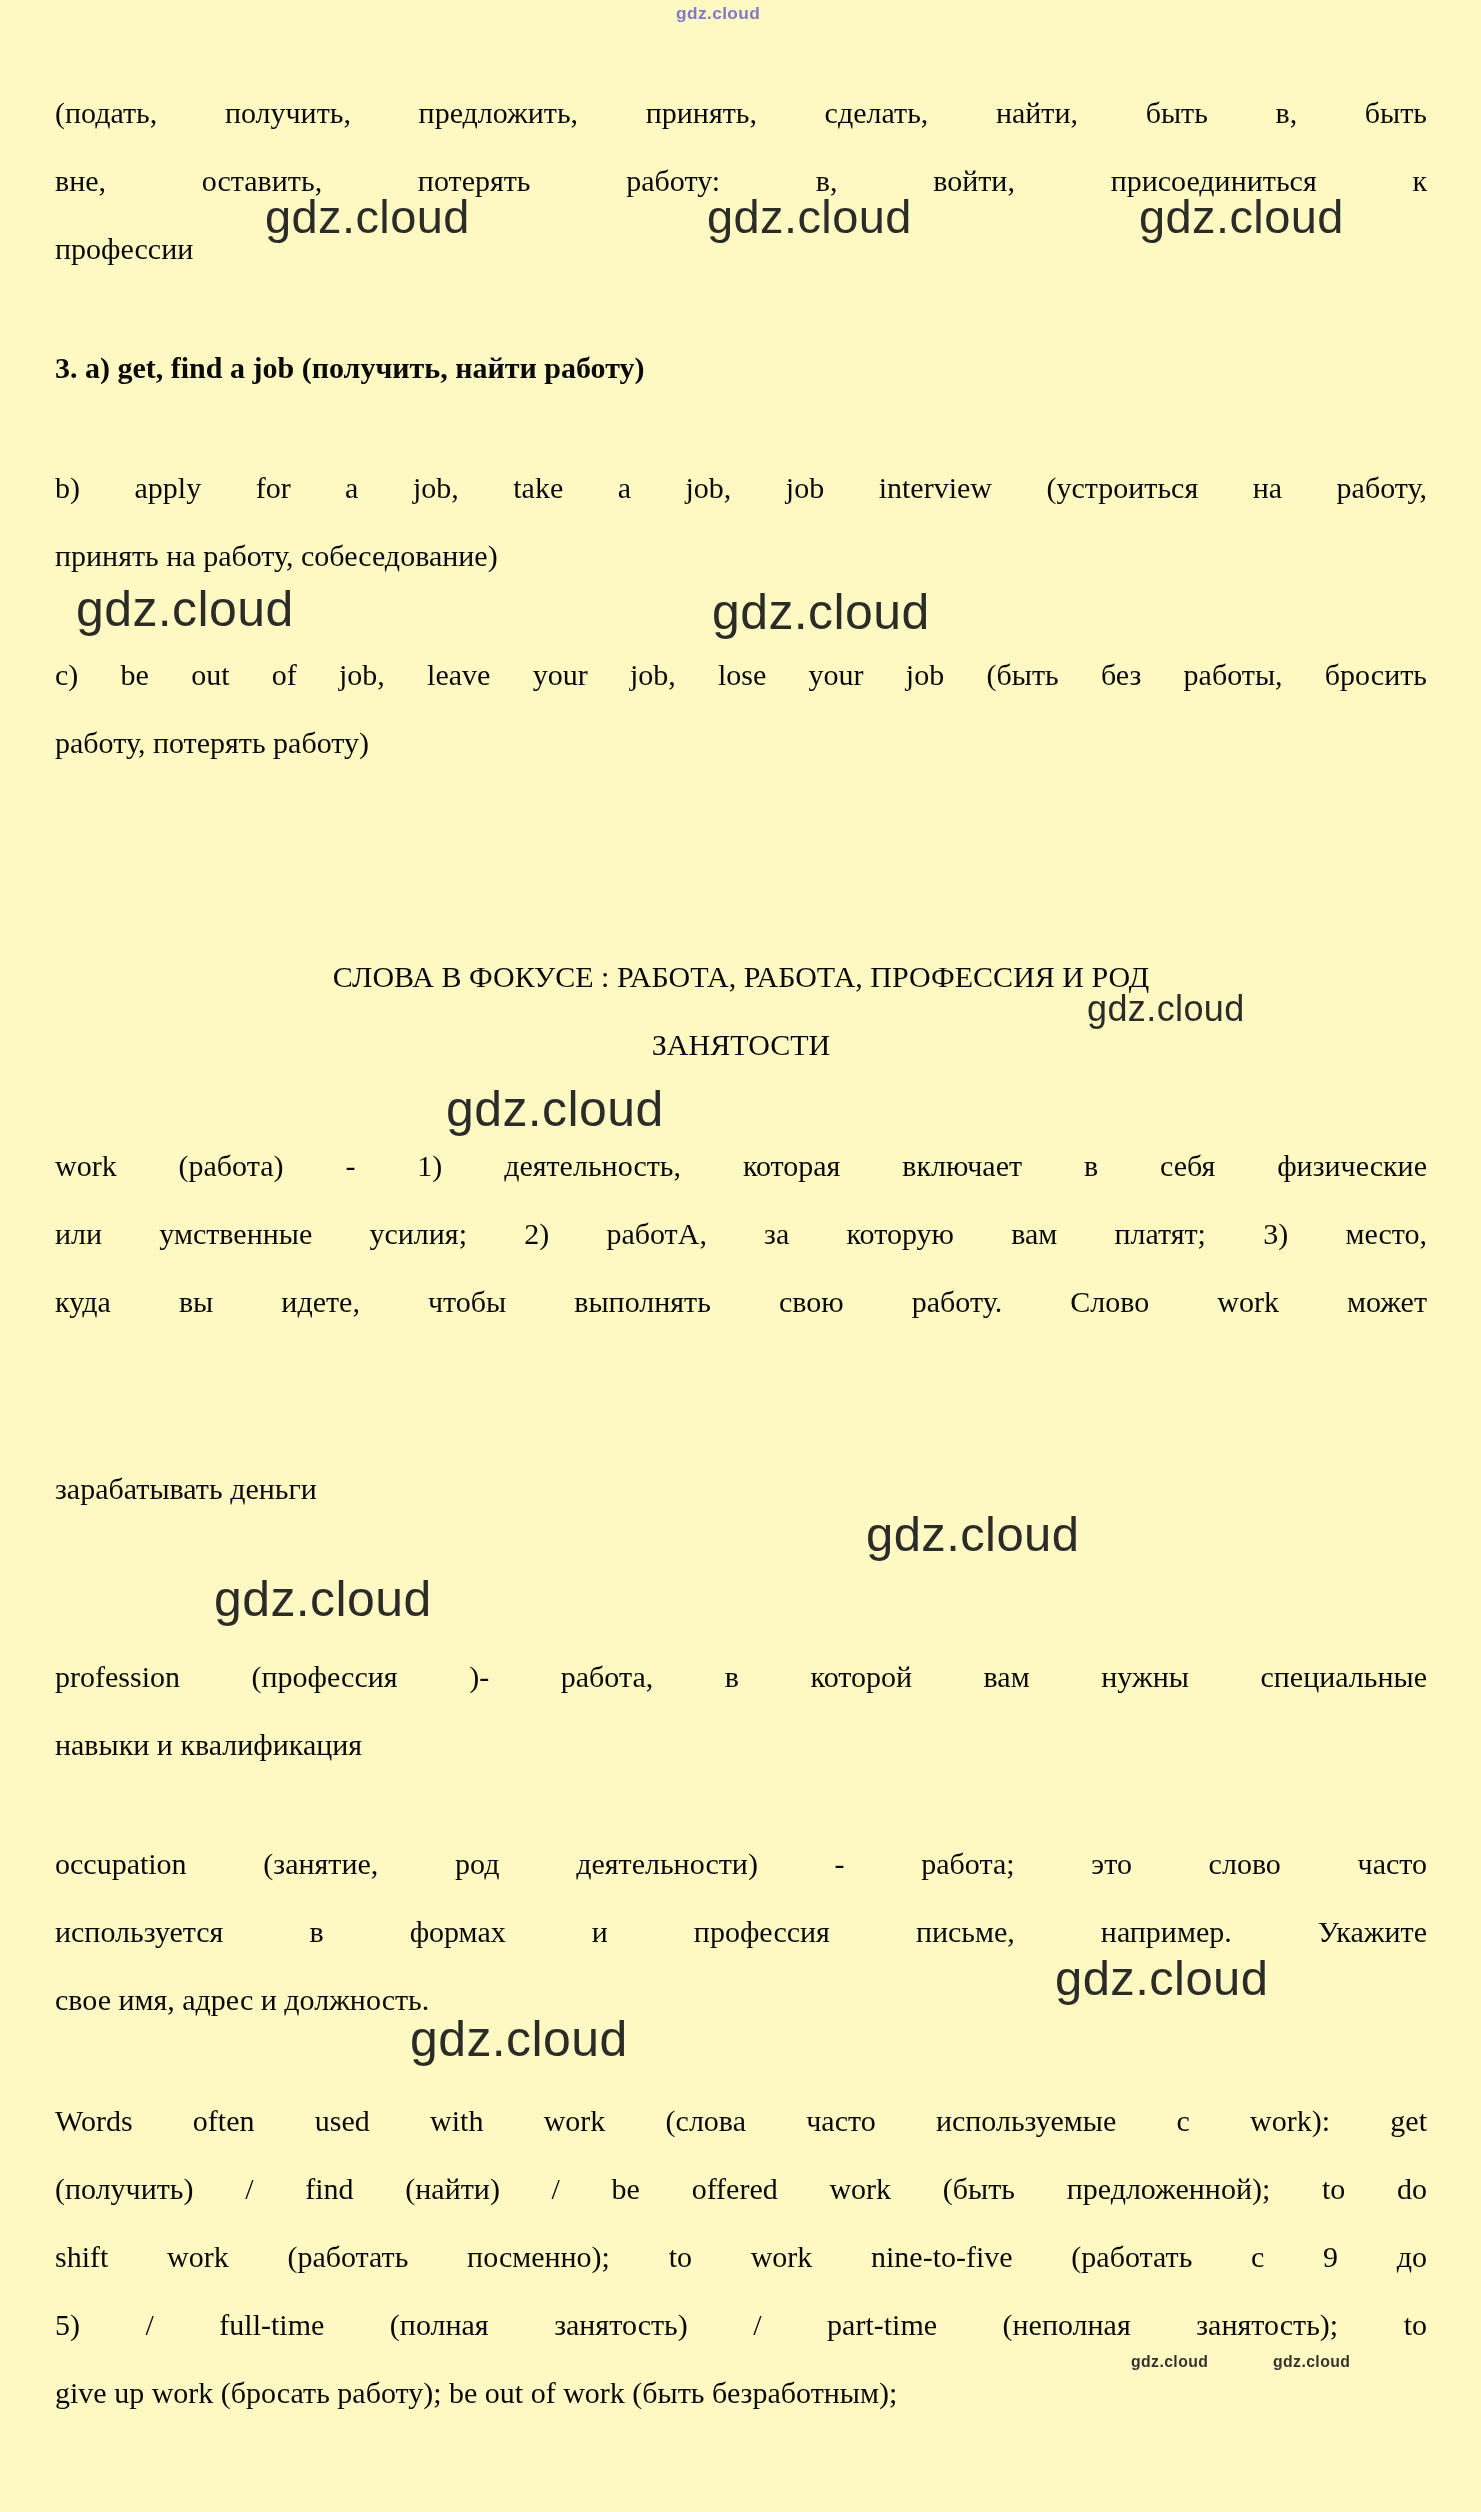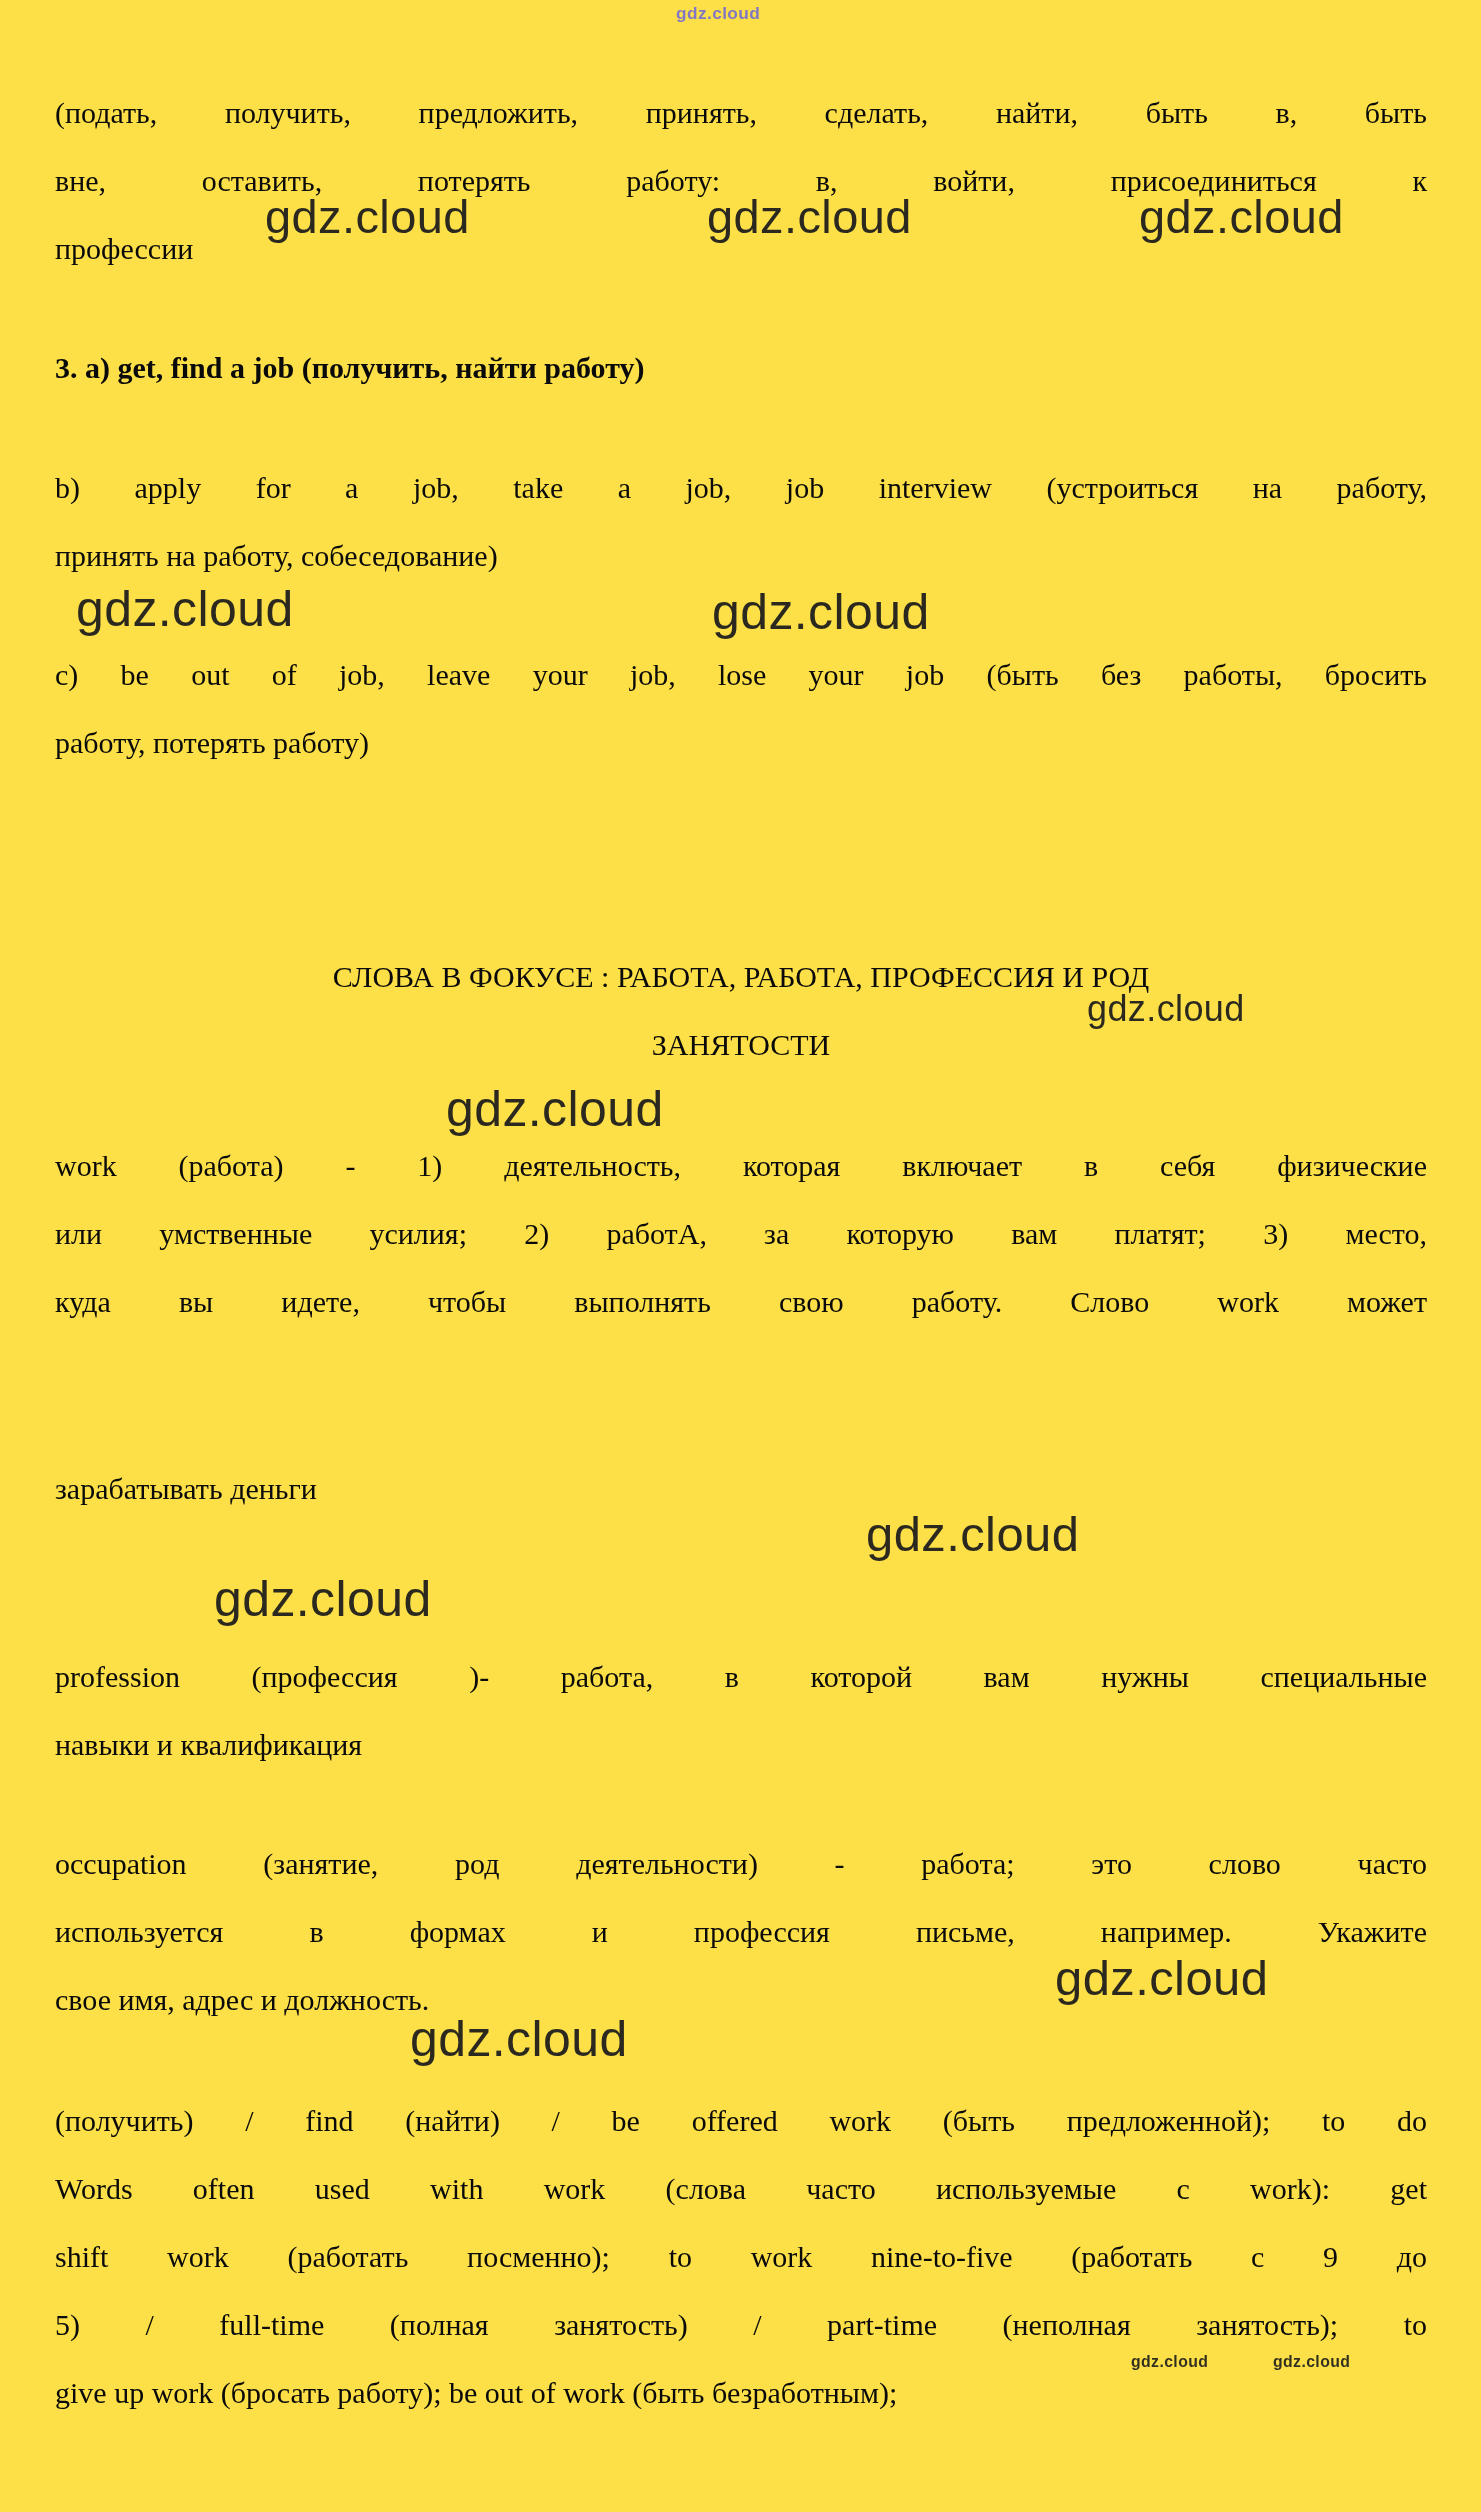--- a/index.html
+++ b/index.html
@@ -1,21 +1,21 @@
 <!DOCTYPE html>
 <html style="font-size:12.6px"><head>
 <meta charset="utf-8">
 <style>
   * { margin:0; padding:0; box-sizing:border-box; }
   html,body { background:#ffffff; }
   .page {
     position:relative;
     width:1481px;
     height:2512px;
-    background:#fde047;
+    background:#fef9c3;
     font-family:"Liberation Serif", serif;
     color:#0a0a0a;
     overflow:hidden;
   }
   .block {
     position:absolute;
     left:55px;
     width:1372px;
     font-size:30px;
     line-height:68px;
@@ -129,21 +129,21 @@
     <div class="line last">навыки и квалификация</div>
   </div>
 
   <div class="block p8">
     <div class="line">occupation (занятие, род деятельности) - работа; это слово часто</div>
     <div class="line">используется в формах и профессия письме, например. Укажите</div>
     <div class="line last">свое имя, адрес и должность.</div>
   </div>
 
   <div class="block p9">
+    <div class="line">Words often used with work (слова часто используемые с work): get</div>
     <div class="line">(получить) / find (найти) / be offered work (быть предложенной); to do</div>
-    <div class="line">Words often used with work (слова часто используемые с work): get</div>
     <div class="line">shift work (работать посменно); to work nine-to-five (работать с 9 до</div>
     <div class="line">5) / full-time (полная занятость) / part-time (неполная занятость); to</div>
     <div class="line last">give up work (бросать работу); be out of work (быть безработным);</div>
   </div>
 
 </div>
 
 
 </body></html>

